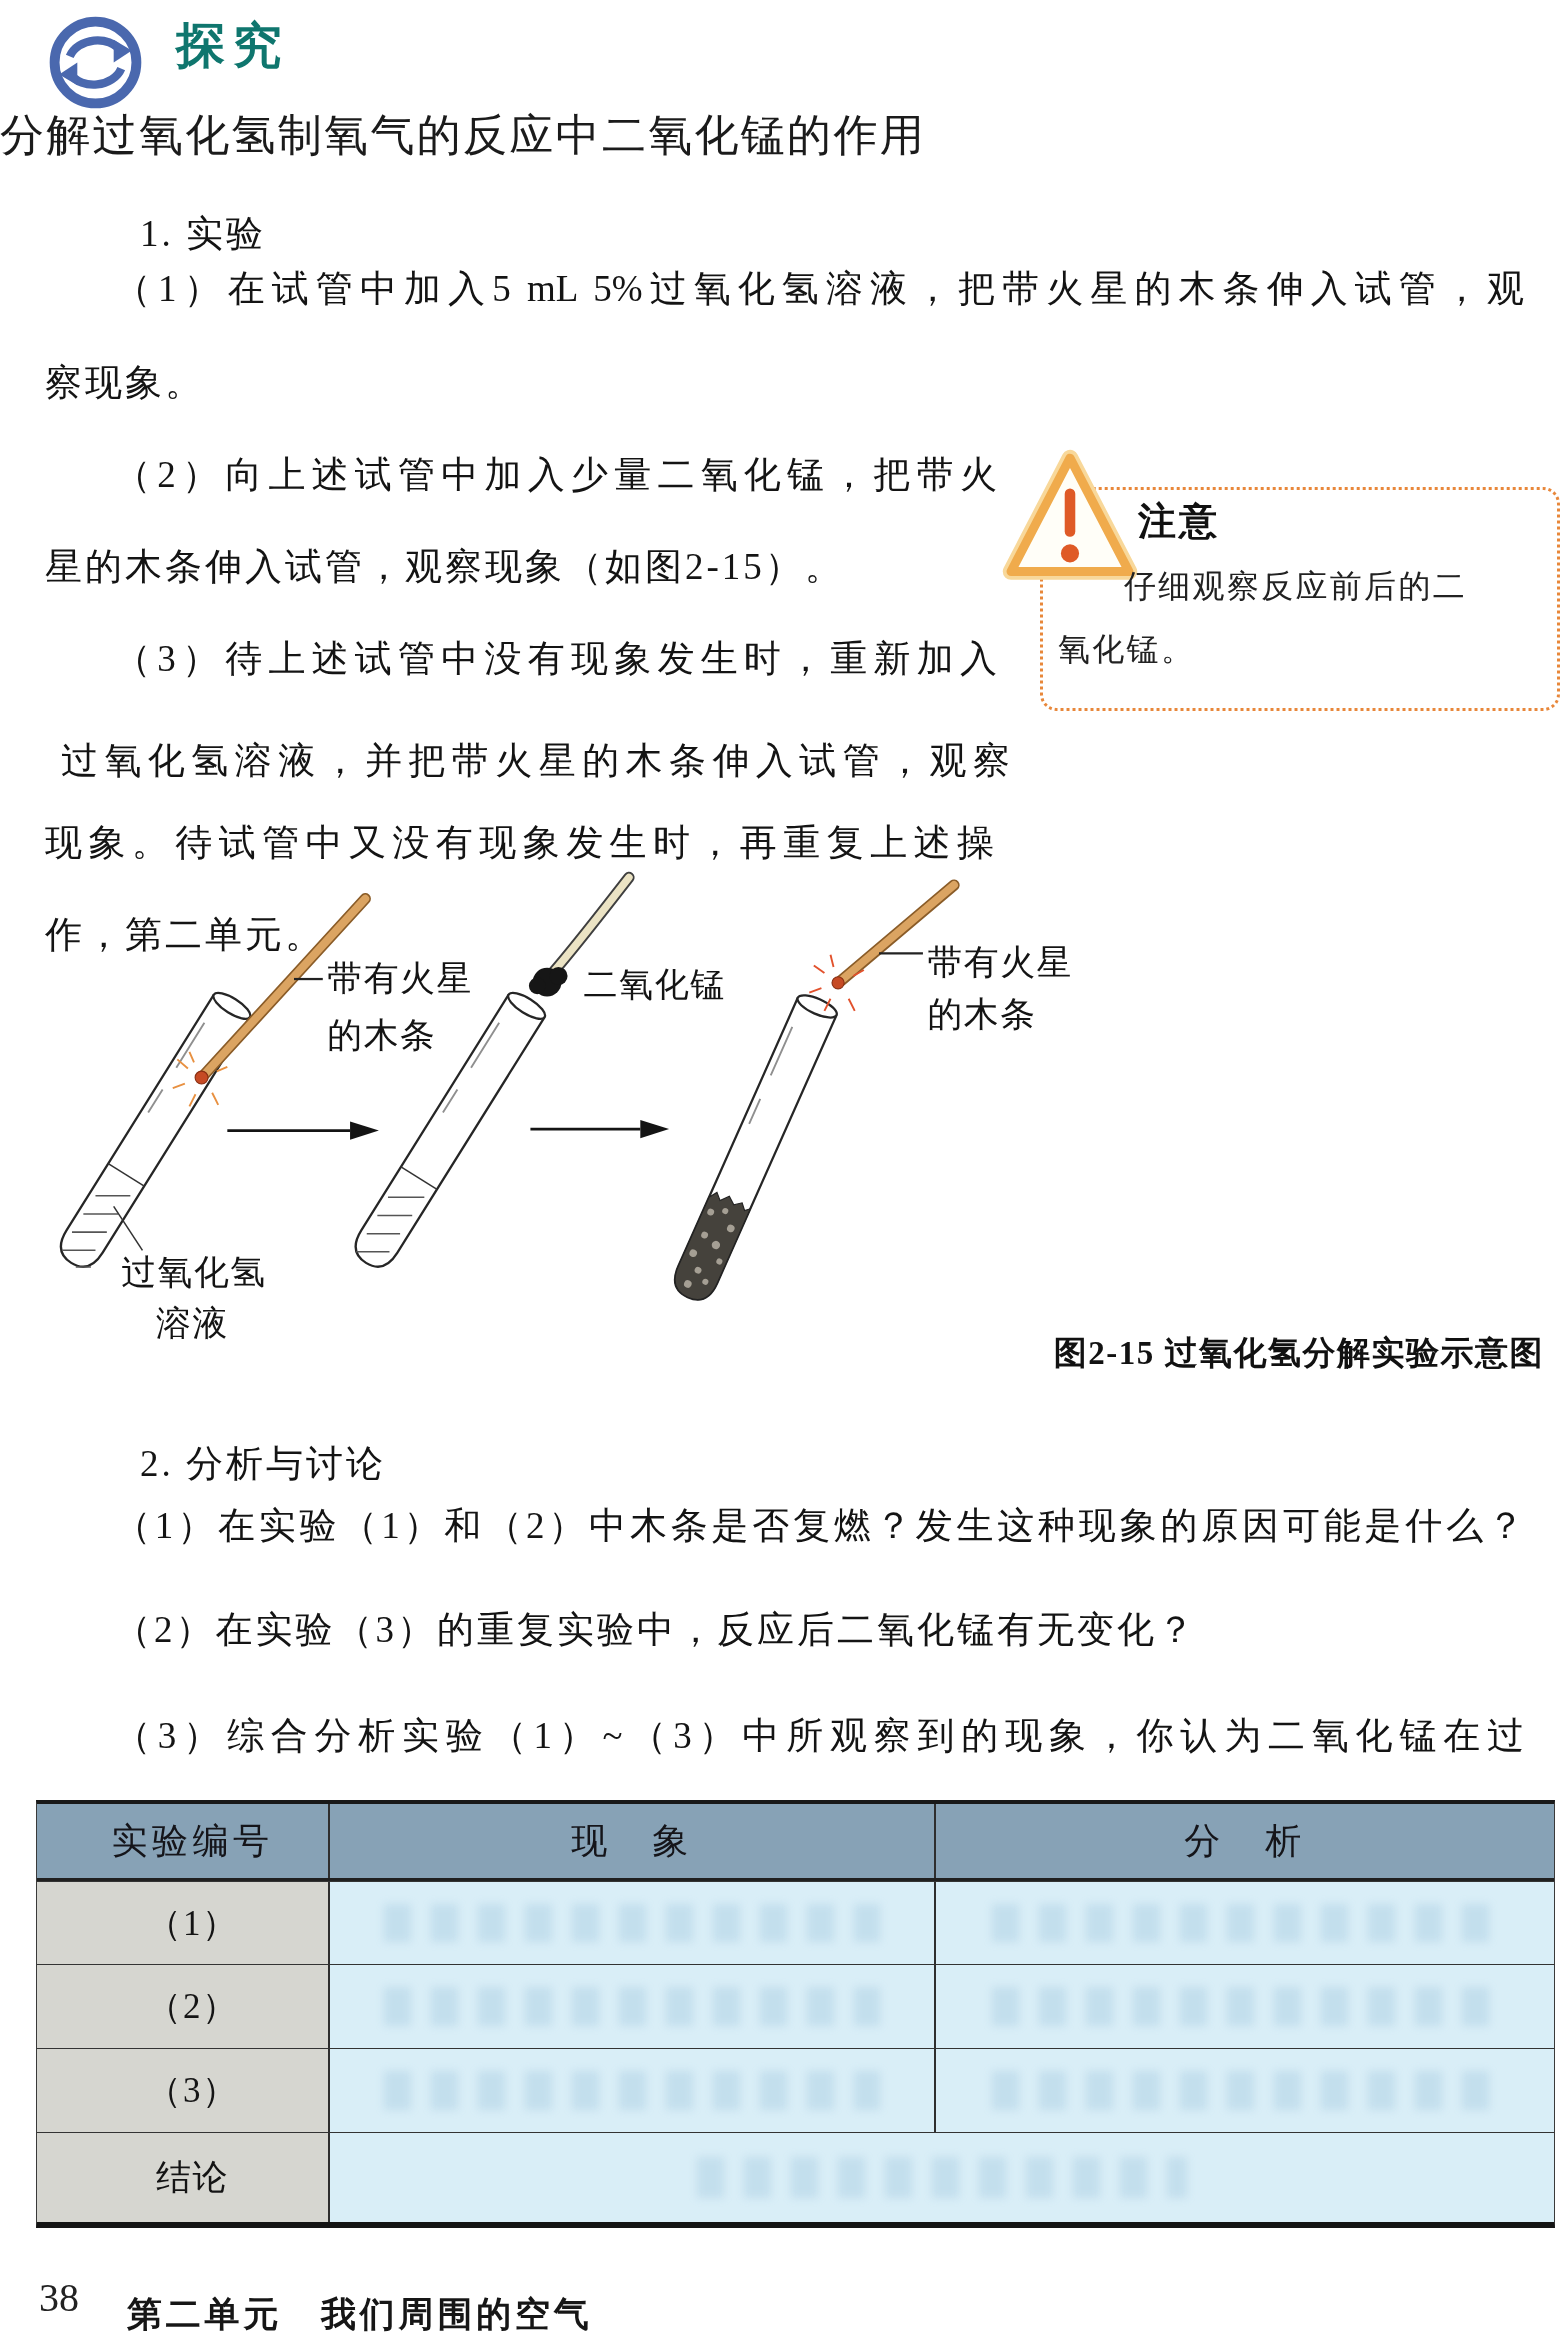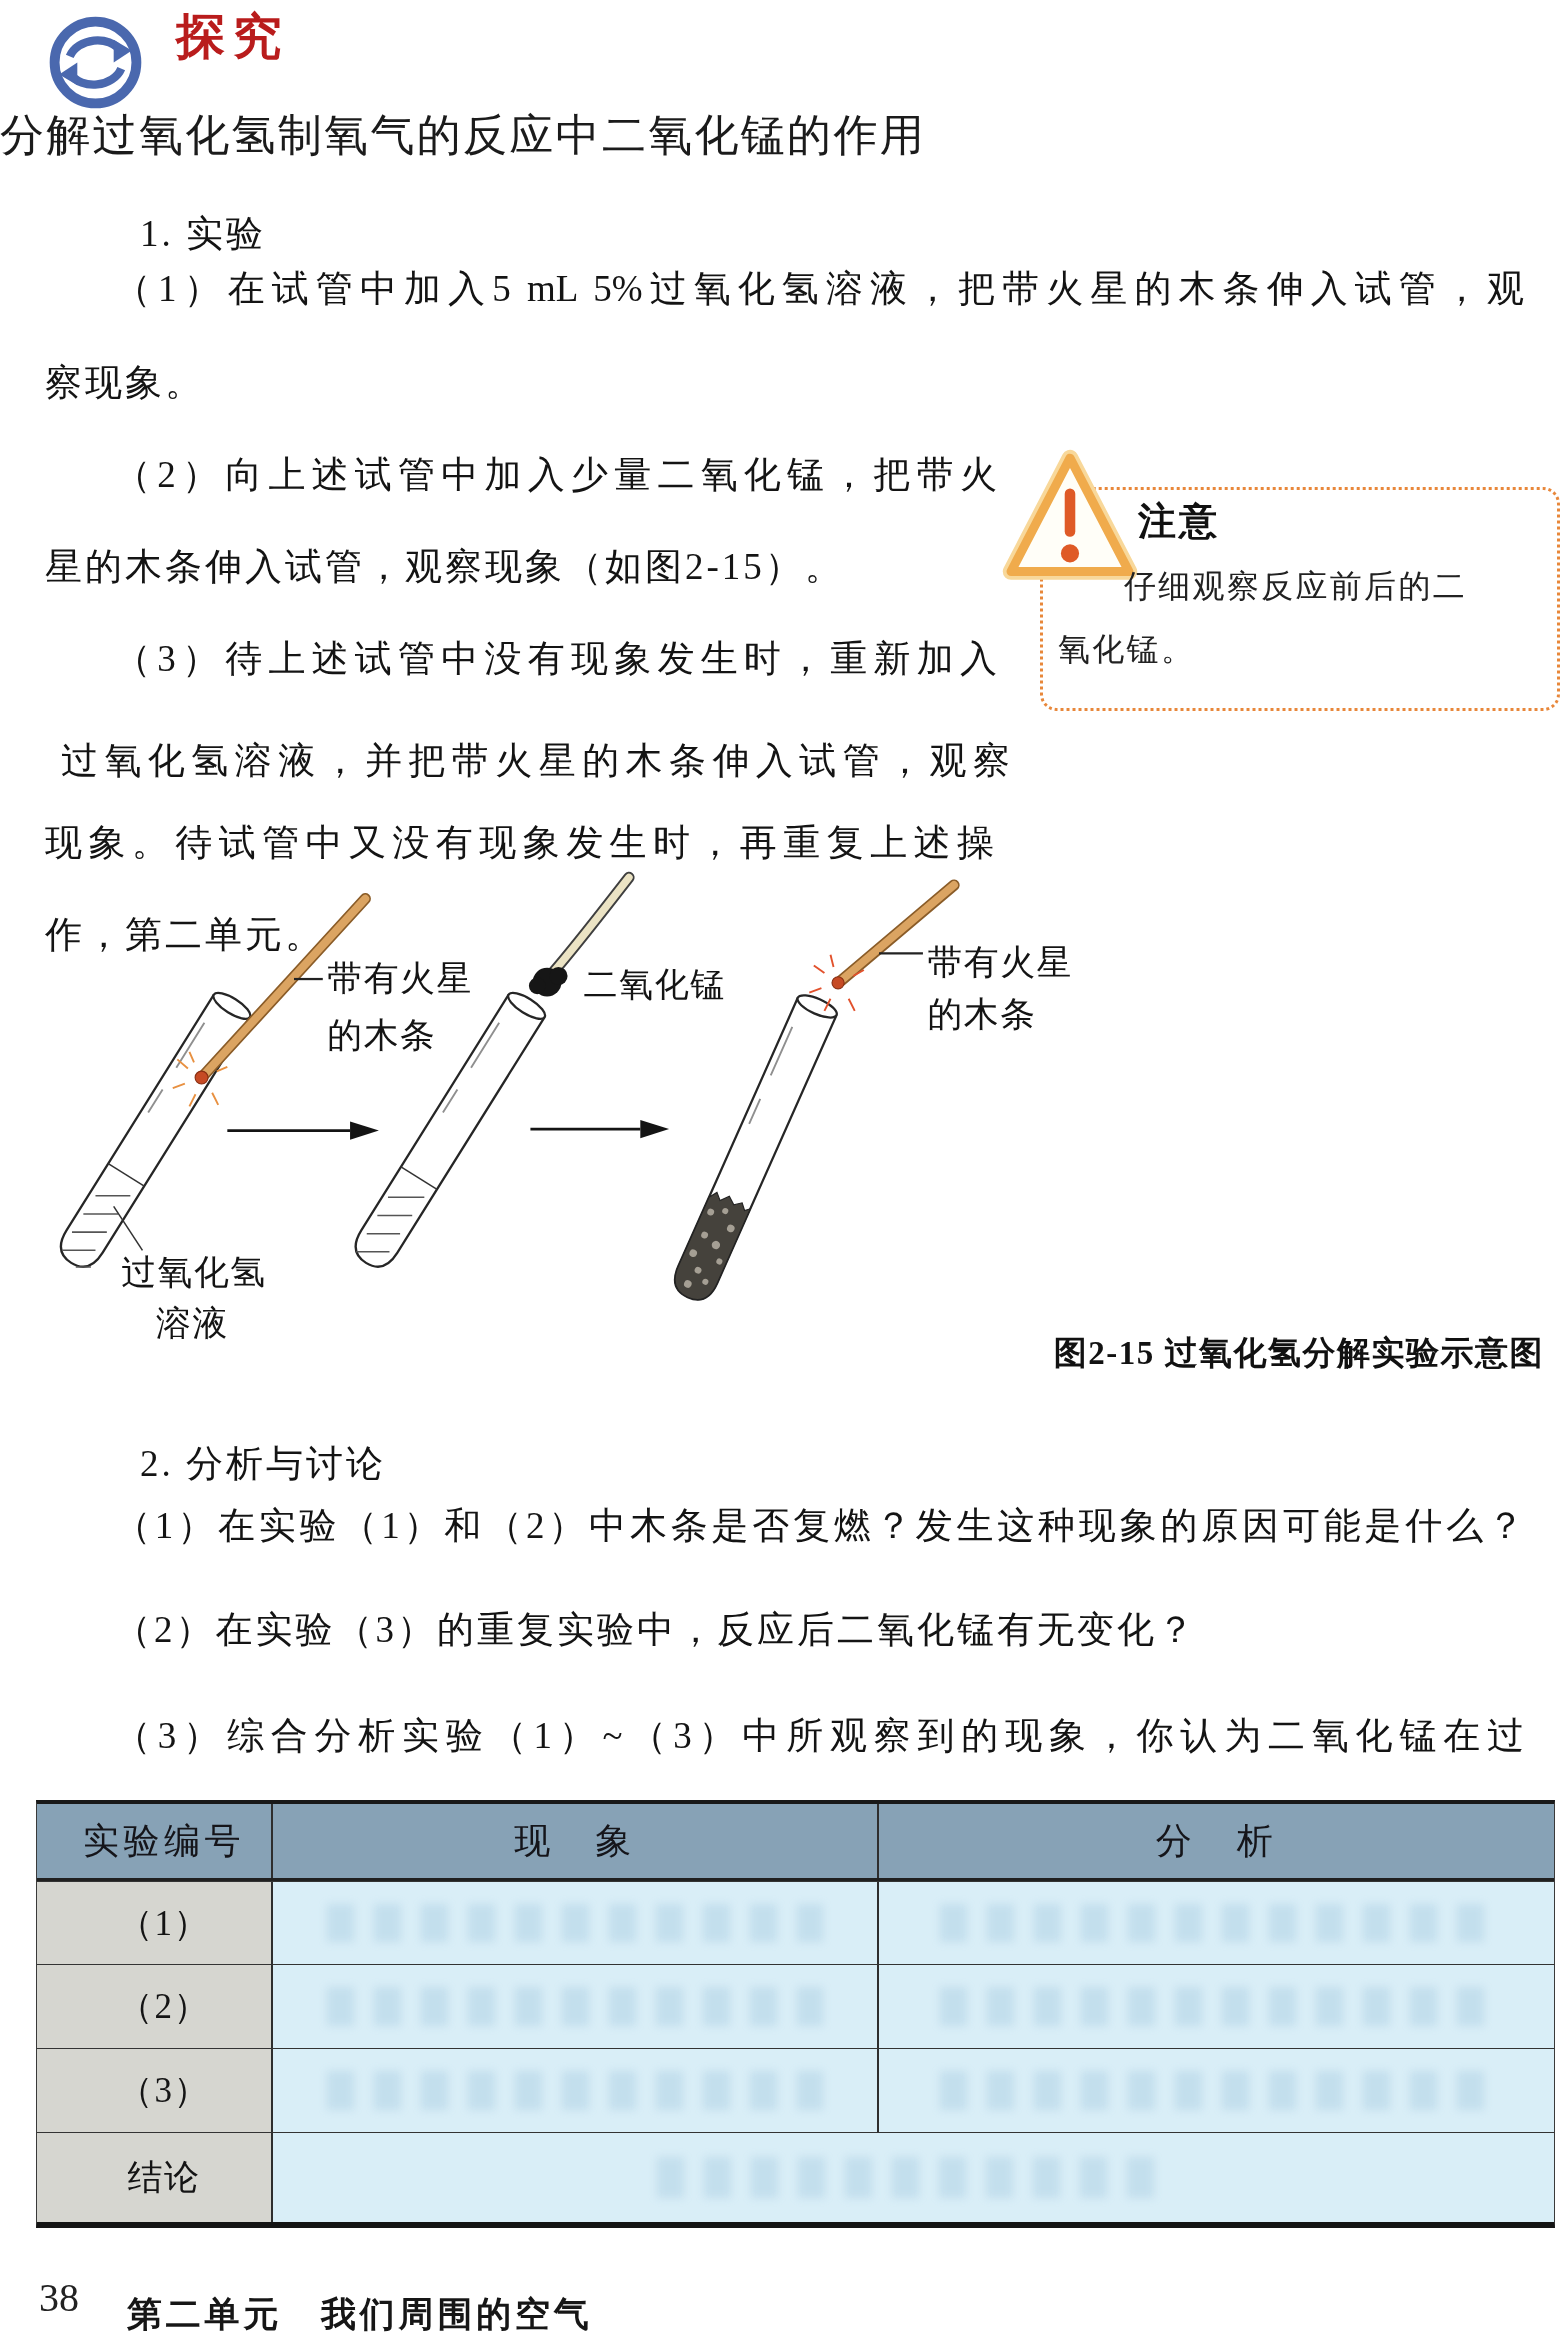--- a/index.html
+++ b/index.html
@@ -3,22 +3,22 @@
 <meta charset="utf-8">
 <style>
   html,body{margin:0;padding:0;background:#888;}
   .page{
     position:relative; width:1564px; height:2342px; background:#ffffff;
     font-family:"Liberation Serif", serif; color:#141414; overflow:hidden;
   }
   .abs{position:absolute;}
   .line{position:absolute; font-size:37px; white-space:nowrap; letter-spacing:3px; line-height:1.2;}
   .just{white-space:normal; text-align:justify; text-align-last:justify; letter-spacing:0;}
-  .badge-label{position:absolute; left:176px; top:4px; font-family:"Liberation Sans",sans-serif;
-    font-size:49px; font-weight:700; color:#b91c1c; letter-spacing:7.6px;}
+  .badge-label{position:absolute; left:176px; top:13px; font-family:"Liberation Sans",sans-serif;
+    font-size:49px; font-weight:700; color:#0f766e; letter-spacing:7.6px;}
   .doc-title{position:absolute; left:0; right:0; top:106px; 
     font-size:44px; font-weight:500; letter-spacing:2.3px; color:#1b1b1b;}
   .sec-head{position:absolute; font-size:37px; letter-spacing:3px;}
   
   .note-box{position:absolute; left:1040px; top:487px; width:514px; height:218px;
     border:3.8px dotted #e8873a; border-radius:16.7px; background:#fff;}
   .note-title{position:absolute; left:1138px; top:496px; font-family:"Liberation Sans",sans-serif;
     font-size:38px; font-weight:700; color:#111; letter-spacing:3px;}
   .note-line{position:absolute; font-size:32px; color:#222; letter-spacing:2.3px;}
   
@@ -26,21 +26,21 @@
     letter-spacing:1.5px; color:#111; white-space:nowrap;}
   
   .exp-table{position:absolute; left:36px; top:1800px; width:1519px;
     border-top:4.5px solid #191919; border-bottom:6px solid #141414;
     border-left:1.5px solid #3a3a3a; border-right:1.5px solid #3a3a3a; box-sizing:border-box;}
   .t-row{display:flex; width:100%;}
   .t-head{height:74px; background:#87a2b6; border-bottom:3px solid #202020;}
   .t-body{border-top:1.5px solid #333;}
   .t-body:first-of-type{border-top:none;}
   .c{box-sizing:border-box; display:flex; align-items:center; justify-content:center; position:relative;}
-  .c1{width:234px; flex:none;padding-left:20px;}
+  .c1{width:291px; flex:none;padding-left:20px;}
   .c2{width:606px; flex:none; border-left:2.3px solid #2e2e2e;}
   .c3{flex:1; border-left:2.3px solid #2e2e2e;}
   .cm{flex:1; border-left:2.3px solid #2e2e2e;}
   .t-head .c{background:transparent; font-size:36px; color:#15151a; letter-spacing:4.5px;}
   .lbl{background:#d6d6d0; font-size:35px; letter-spacing:1.5px;}
   .cell{background:#d9eef7;}
   .sm{position:absolute; left:9%; right:9%; top:27%; bottom:27%;
     background:repeating-linear-gradient(90deg, rgba(110,165,200,.20) 0 27px, rgba(110,165,200,0) 27px 47px);
     filter:blur(4.5px); pointer-events:none;}
   

